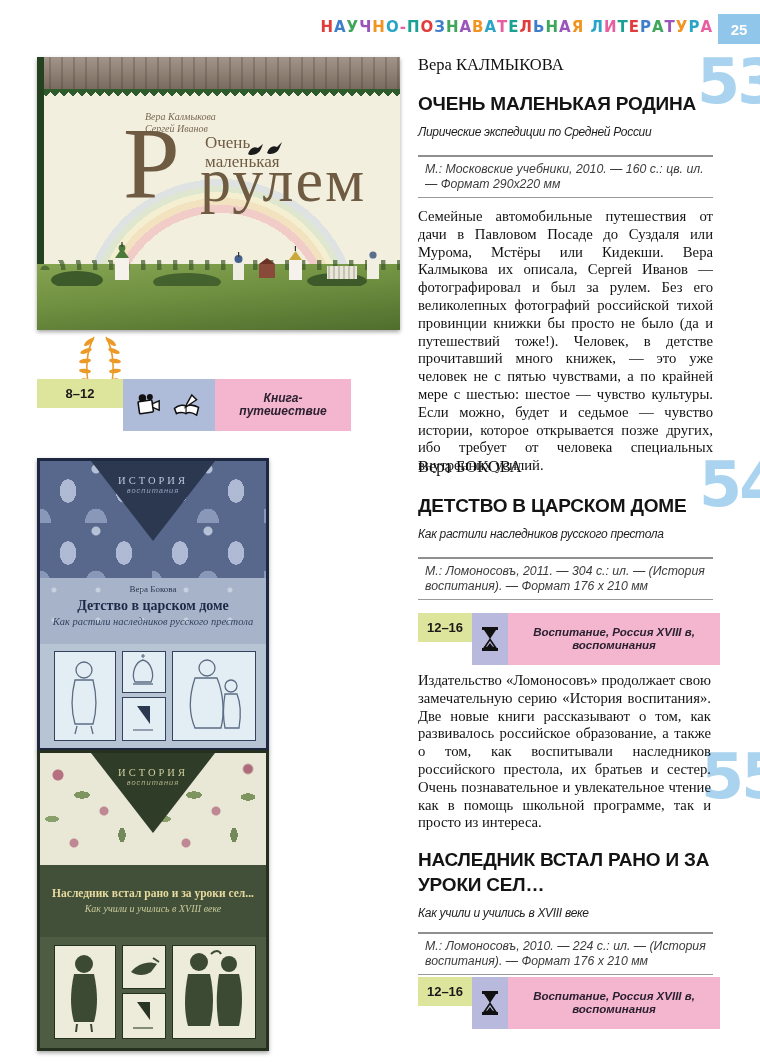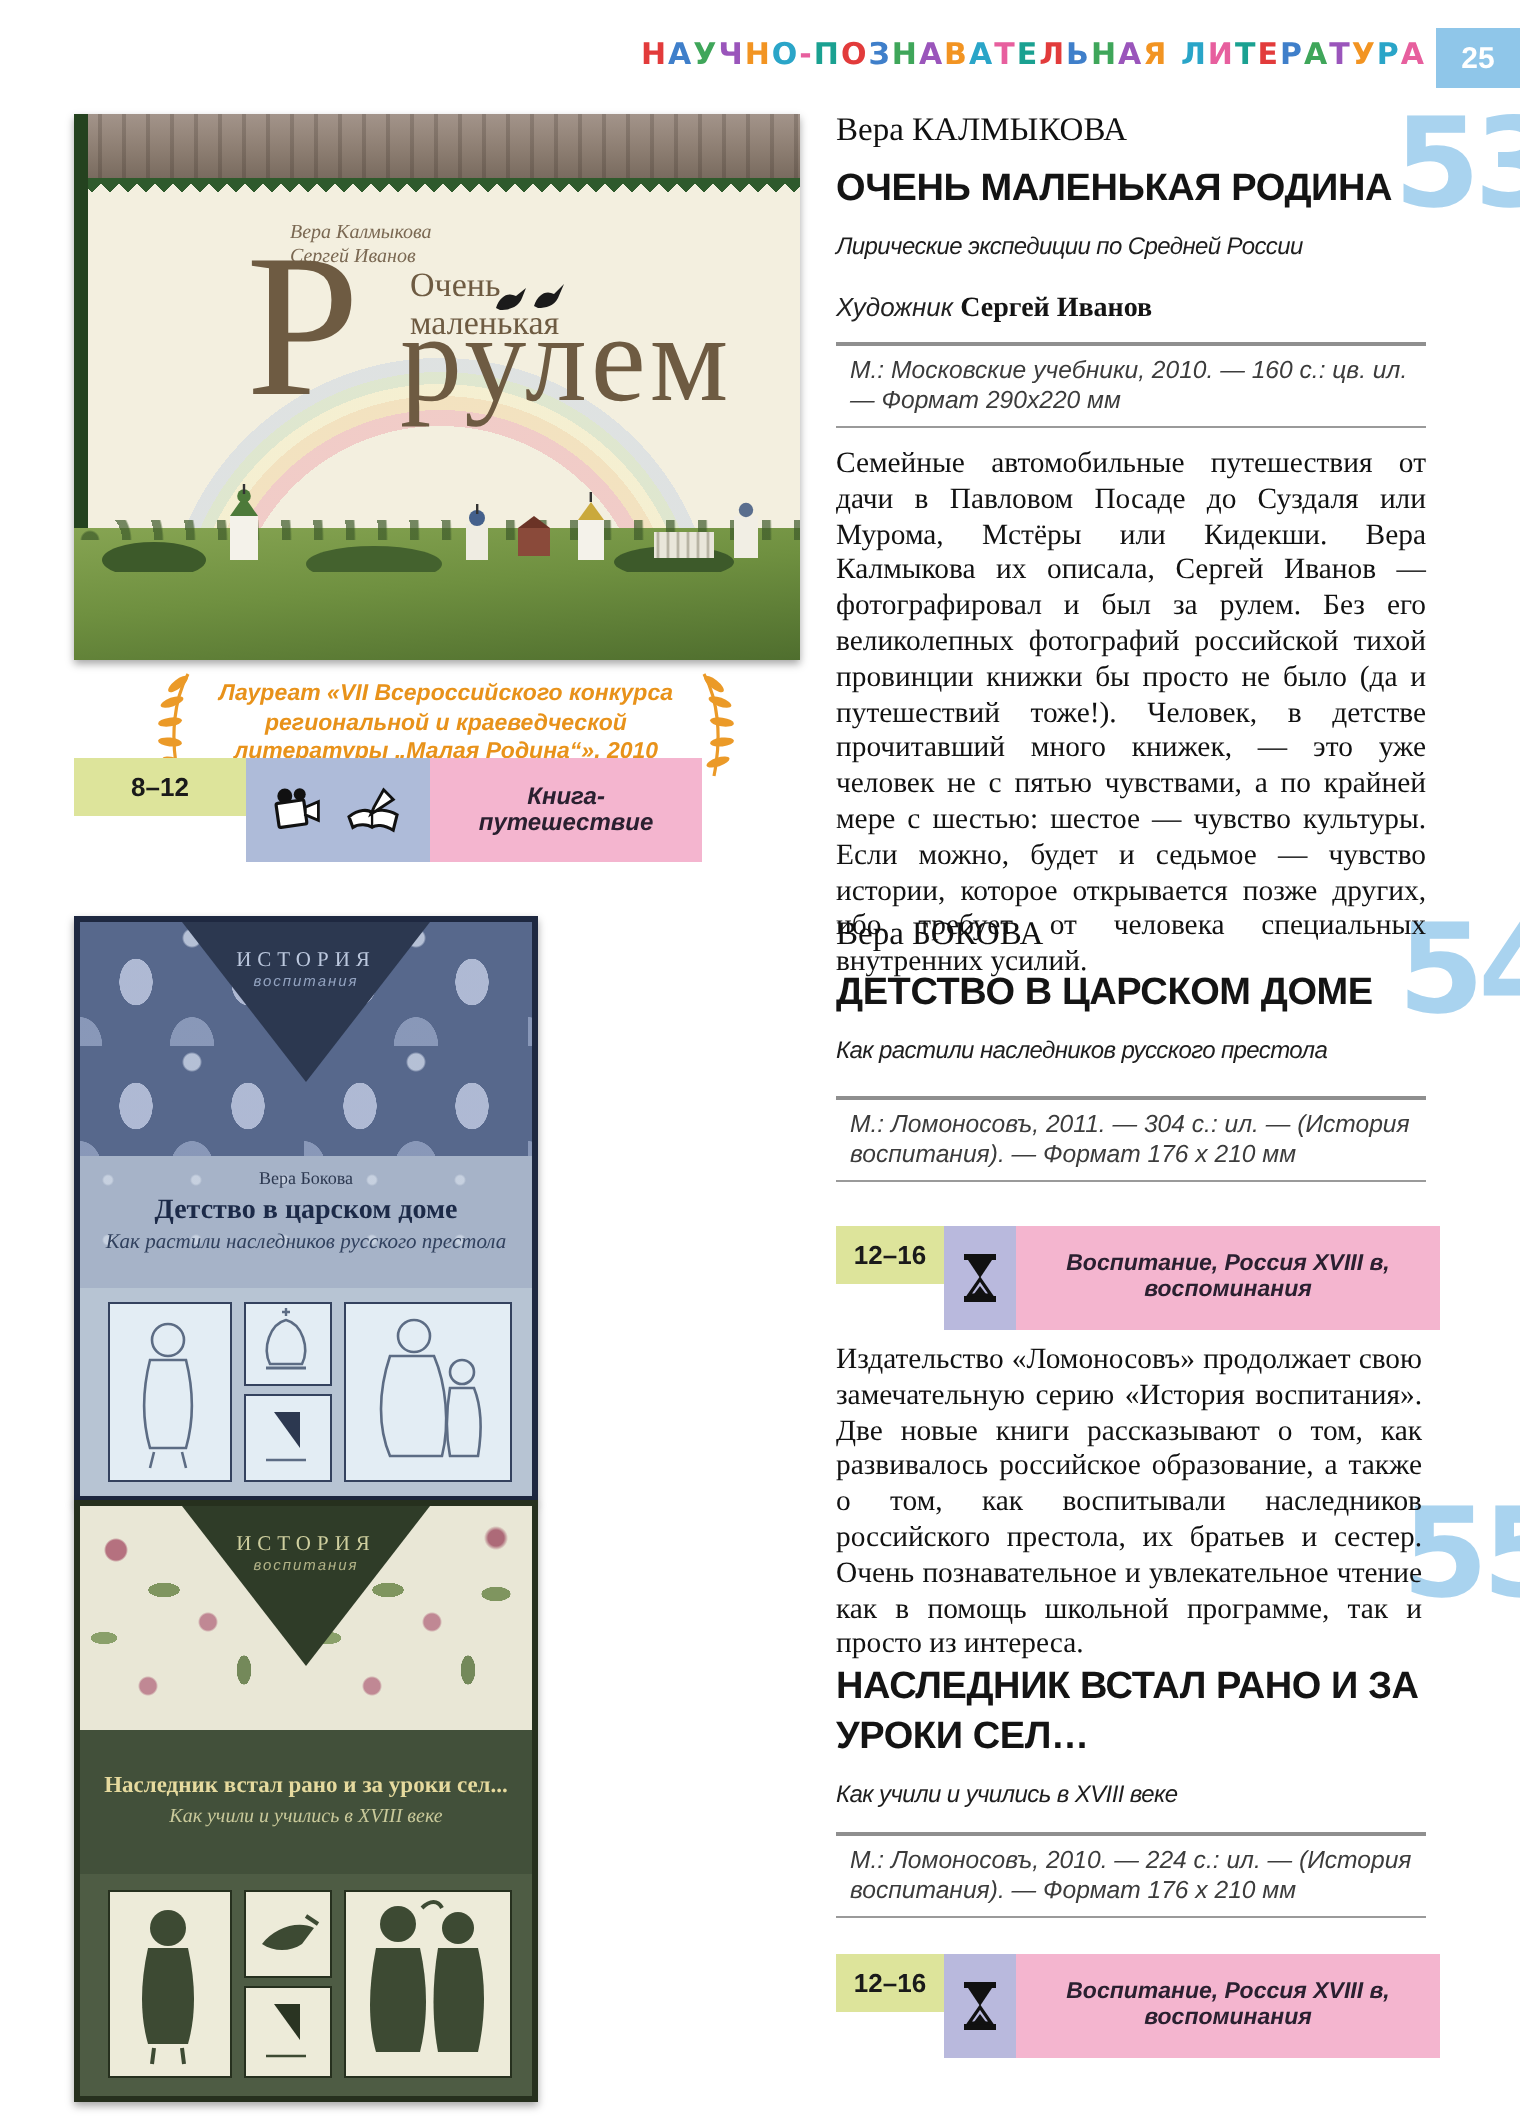--- a/index.html
+++ b/index.html
@@ -12,21 +12,21 @@
   .pagenum{position:absolute;top:14px;left:718px;width:42px;height:30px;background:#8fc6e9;
     color:#ffffff;font-size:15px;font-weight:bold;display:flex;align-items:center;justify-content:center;}
 
   
   .bignum{position:absolute;color:#a9d3ef;font-weight:bold;font-size:62px;line-height:.82;
     letter-spacing:-3px;font-family:"DejaVu Sans",sans-serif;z-index:0;}
 
   
   .entry{position:absolute;left:418px;width:295px;z-index:2;}
   .e-author{font-family:"Liberation Serif",serif;font-size:16.5px;color:#111;margin:0 0 7px 0;}
-  .e-title{font-size:19px;font-weight:bold;margin:0 0 4px 0;letter-spacing:-.2px;line-height:25px;}
+  .e-title{font-size:19px;font-weight:bold;margin:16px 0 4px 0;letter-spacing:-.2px;line-height:25px;}
   .e-subtitle{font-style:italic;font-size:12px;line-height:25px;color:#1e1e1e;margin:0 0 10px 0;letter-spacing:-.3px;}
   .e-artist{font-size:13px;margin:0 0 8px 0;}
   .artist-label{font-style:italic;color:#222;}
   .artist-name{font-family:"Liberation Serif",serif;font-weight:bold;font-size:14px;}
   .e-imprint{border-top:2px solid #8f8f8f;border-bottom:1px solid #9a9a9a;
     font-style:italic;font-size:12.3px;line-height:15px;color:#3c3c3c;padding:5px 2px 5px 7px;margin:0 0 10px 0;}
   .e-desc{font-family:"Liberation Serif",serif;font-size:14.7px;line-height:17.8px;
     text-align:justify;margin:0;color:#121212;}
   .mid-par{position:absolute;left:418px;top:672px;width:293px;z-index:2;}
 
@@ -142,24 +142,20 @@
   <div class="pagenum">25</div>
 
   <div class="bignum" style="left:697px;top:57px">53</div>
   <div class="bignum" style="left:699px;top:460px">54</div>
   <div class="bignum" style="left:701px;top:752px">55</div>
 
   <section class="entry" style="top:55px">
     <div class="e-author">Вера КАЛМЫКОВА</div>
     <h2 class="e-title">ОЧЕНЬ МАЛЕНЬКАЯ РОДИНА</h2>
     <div class="e-subtitle">Лирические экспедиции по Средней России</div>
-    <div class="e-artist">
-      <span class="artist-label">Художник</span>
-      <span class="artist-name">Сергей Иванов</span>
-    </div>
     <div class="e-imprint">М.: Московские учебники, 2010. — 160 с.: цв. ил. — Формат 290х220 мм</div>
     <p class="e-desc">Семейные автомобильные путешествия от дачи в Павловом Посаде до Суздаля или Мурома, Мстёры или Кидекши. Вера Калмыкова их описала, Сергей Иванов — фотографировал и был за рулем. Без его великолепных фотографий российской тихой провинции книжки бы просто не было (да и путешествий тоже!). Человек, в детстве прочитавший много книжек, — это уже человек не с пятью чувствами, а по крайней мере с шестью: шестое — чувство культуры. Если можно, будет и седьмое — чувство истории, которое открывается позже других, ибо требует от человека специальных внутренних усилий.</p>
   </section>
 
   <section class="entry" style="top:457px">
     <div class="e-author">Вера БОКОВА</div>
     <h2 class="e-title">ДЕТСТВО В ЦАРСКОМ ДОМЕ</h2>
     <div class="e-subtitle">Как растили наследников русского престола</div>
     <div class="e-imprint" style="margin-top:6px">М.: Ломоносовъ, 2011. — 304 с.: ил. — (История воспитания). — Формат 176 х 210 мм</div>
   </section>
@@ -246,21 +242,20 @@
 
   <div class="award">
     <svg class="laurel" width="22" height="56" viewBox="0 0 22 56">
       <path d="M16,3 C9,16 7,34 11,54" stroke="#eb9a28" stroke-width="1.6" fill="none"></path>
       <ellipse cx="11" cy="8" rx="6" ry="2.2" fill="#eb9a28" transform="rotate(-38 11 8)"></ellipse>
       <ellipse cx="8" cy="17" rx="6" ry="2.2" fill="#eb9a28" transform="rotate(-20 8 17)"></ellipse>
       <ellipse cx="7" cy="27" rx="6" ry="2.2" fill="#eb9a28" transform="rotate(-8 7 27)"></ellipse>
       <ellipse cx="7" cy="37" rx="6" ry="2.2" fill="#eb9a28" transform="rotate(6 7 37)"></ellipse>
       <ellipse cx="9" cy="47" rx="6" ry="2.2" fill="#eb9a28" transform="rotate(18 9 47)"></ellipse>
     </svg>
-    <div class="award-text">Лауреат «VII Всероссийского конкурса региональной и краеведческой литературы „Малая Родина“», 2010</div>
     <svg class="laurel" width="22" height="56" viewBox="0 0 22 56" style="transform:scaleX(-1)">
       <path d="M16,3 C9,16 7,34 11,54" stroke="#eb9a28" stroke-width="1.6" fill="none"></path>
       <ellipse cx="11" cy="8" rx="6" ry="2.2" fill="#eb9a28" transform="rotate(-38 11 8)"></ellipse>
       <ellipse cx="8" cy="17" rx="6" ry="2.2" fill="#eb9a28" transform="rotate(-20 8 17)"></ellipse>
       <ellipse cx="7" cy="27" rx="6" ry="2.2" fill="#eb9a28" transform="rotate(-8 7 27)"></ellipse>
       <ellipse cx="7" cy="37" rx="6" ry="2.2" fill="#eb9a28" transform="rotate(6 7 37)"></ellipse>
       <ellipse cx="9" cy="47" rx="6" ry="2.2" fill="#eb9a28" transform="rotate(18 9 47)"></ellipse>
     </svg>
   </div>
 

